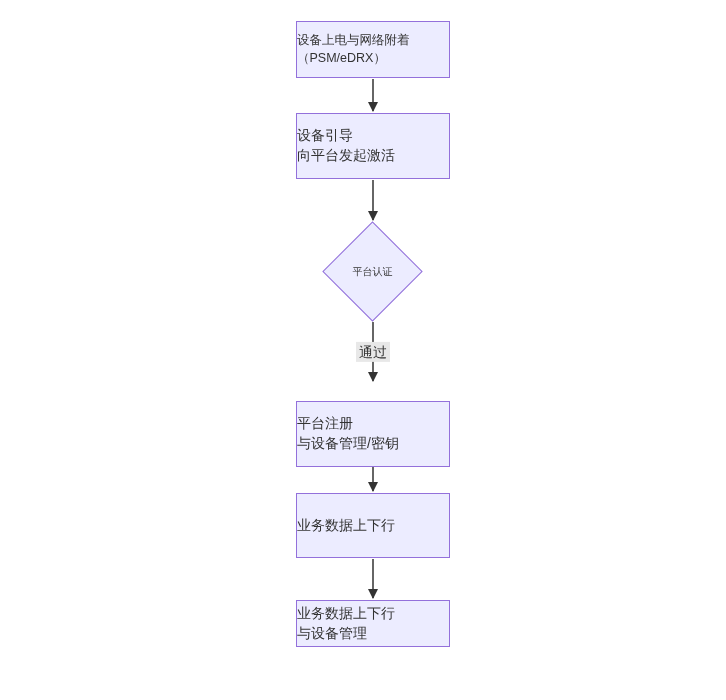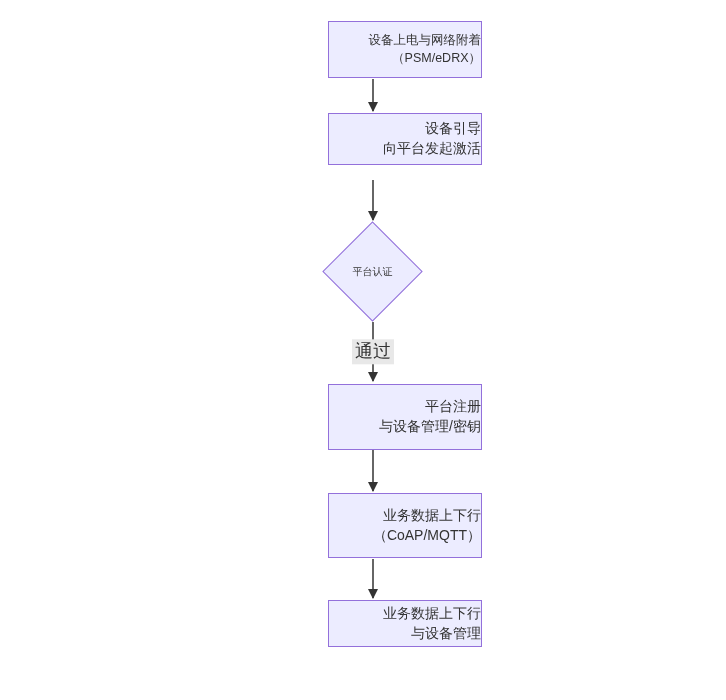--- a/index.html
+++ b/index.html
@@ -15,31 +15,30 @@
   .edges { position: absolute; left: 0; top: 0; width: 726px; height: 700px; }
   .edge-line { stroke: var(--arrow-color, #333333); stroke-width: 1.5; }
   .arrowhead-shape { fill: var(--arrow-color, #333333); }
   .node {
     position: absolute;
     box-sizing: border-box;
     background: var(--node-fill, #ECECFF);
     border: 1.5px solid var(--node-border, #9370DB);
     display: flex;
     flex-direction: column;
-    align-items: flex-end;
+    align-items: flex-start;
     justify-content: center;
     text-align: center;
     font-size: 14px;
     line-height: 1.4;
-    margin-left: 32px;
   }
   .node .node-line { white-space: nowrap; }
   #node-power    { left: 296px; top: 21px;  width: 154px; height: 57px; font-size: 12.5px; }
-  #node-boot     { left: 296px; top: 113px; width: 154px; height: 52px; }
-  #node-register { left: 296px; top: 384px; width: 154px; height: 66px; }
+  #node-boot     { left: 296px; top: 113px; width: 154px; height: 66px; }
+  #node-register { left: 296px; top: 401px; width: 154px; height: 66px; }
   #node-channel  { left: 296px; top: 493px; width: 154px; height: 65px; }
   #node-business { left: 296px; top: 600px; width: 154px; height: 47px; }
   .diamond-shape {
     position: absolute;
     left: 337px; top: 236px;
     width: 71px; height: 71px;
     box-sizing: border-box;
     background: var(--node-fill, #ECECFF);
     border: 1.5px solid var(--node-border, #9370DB);
     transform: rotate(45deg);
@@ -52,21 +51,21 @@
     align-items: center;
     justify-content: center;
     font-size: 10px;
   }
   .edge-label {
     position: absolute;
     left: 373px; top: 352px;
     transform: translate(-50%, -50%);
     background: var(--edge-label-bg, #e8e8e8);
     padding: 1px 3px;
-    font-size: 18px;
+    font-size: 14px;
     line-height: 1.3;
   }
 </style>
 </head>
 <body>
 
 <div class="canvas" style="--canvas-bg: #ffffff; --node-fill: #ECECFF; --node-border: #9370DB; --text-color: #333333; --arrow-color: #333333; --edge-label-bg: #e8e8e8;">
 
   <svg class="edges" width="726" height="700" viewBox="0 0 726 700" aria-hidden="true">
     <defs>
@@ -96,21 +95,20 @@
 
   <div class="edge-label">通过</div>
 
   <div class="node" id="node-register">
     <span class="node-line">平台注册</span>
     <span class="node-line">与设备管理/密钥</span>
   </div>
 
   <div class="node" id="node-channel">
     <span class="node-line">业务数据上下行</span>
-    <span class="node-line">（CoAP/MQTT）</span>
   </div>
 
   <div class="node" id="node-business">
     <span class="node-line">业务数据上下行</span>
     <span class="node-line">与设备管理</span>
   </div>
 
 </div>
 
 </body></html>

